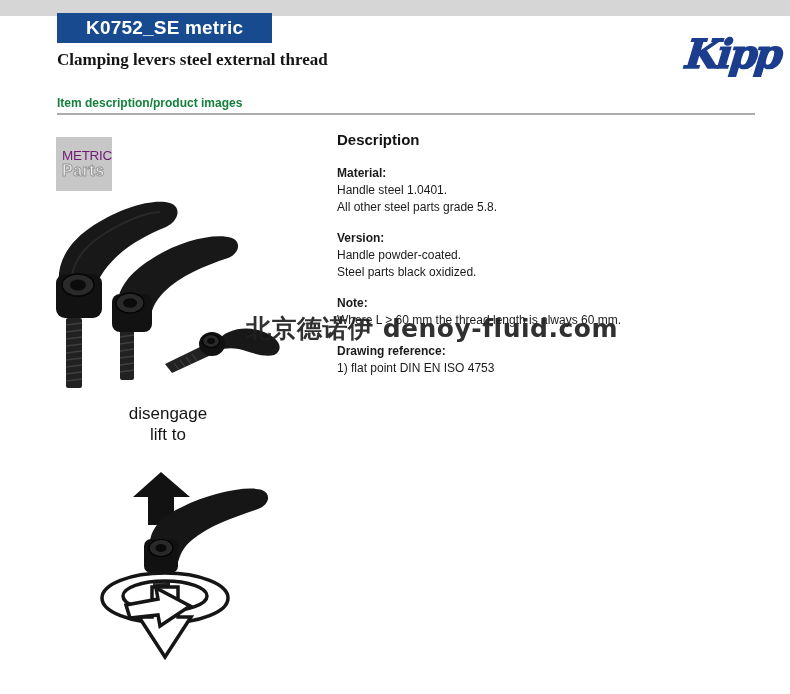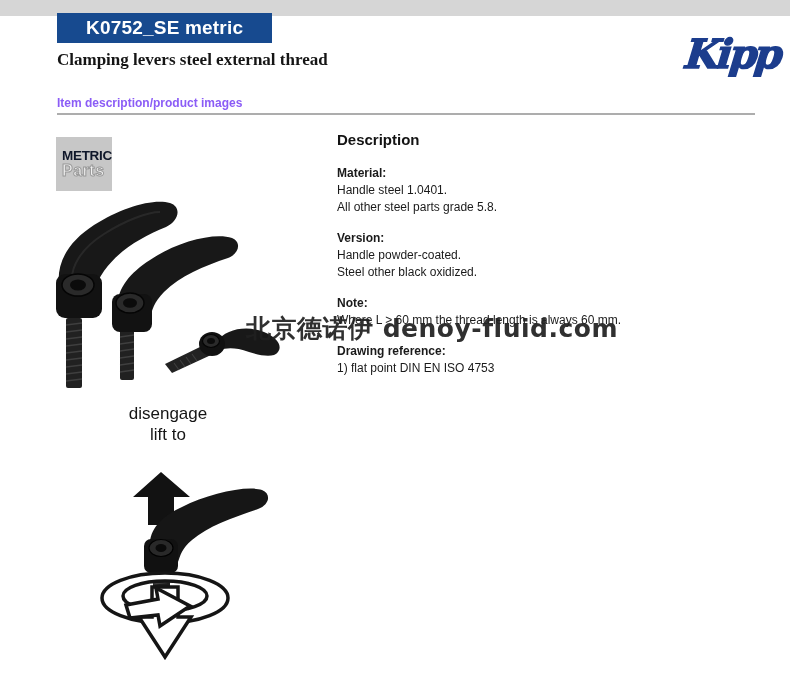--- a/index.html
+++ b/index.html
@@ -7,25 +7,25 @@
         font-family:"Liberation Sans", sans-serif;color:#111;}
   .top-strip{position:absolute;left:0;top:0;width:790px;height:16px;background:#d6d6d6;}
   .code-box{position:absolute;left:57px;top:13px;height:30px;background:#174a8f;
             display:flex;align-items:center;padding:0 29px;}
   .code-box span{color:#fff;font-weight:bold;font-size:19px;letter-spacing:.2px;}
   .page-title{position:absolute;left:57px;top:50px;margin:0;font-size:17px;font-weight:bold;color:#151515;font-family:Liberation Serif, serif;}
   .kipp-logo{position:absolute;left:686px;top:26px;width:78px;height:56px;}
   .kipp-logo .kipp-text{font-family:"DejaVu Serif", serif;font-style:italic;font-weight:bold;
             font-size:40px;color:#1c3d8d;display:inline-block;transform:skewX(-6deg);
             letter-spacing:-3px;line-height:56px;-webkit-text-stroke:1.5px #1c3d8d;}
-  .section-label{position:absolute;left:57px;top:96px;font-size:12px;font-weight:bold;color:#8b5cf6;}
+  .section-label{position:absolute;left:57px;top:96px;font-size:12px;font-weight:bold;color:#15803d;}
   .rule{position:absolute;left:57px;top:113px;width:698px;height:2px;background:#adadad;}
   .badge{position:absolute;left:56px;top:137px;width:56px;height:54px;background:#c7c7c7;
          display:flex;flex-direction:column;justify-content:center;padding-left:6px;box-sizing:border-box;}
-  .badge .metric{font-size:13.5px;font-weight:bold;color:#0f172a;letter-spacing:-.3px;}
+  .badge .metric{font-size:13.5px;font-weight:normal;color:#701a75;letter-spacing:-.3px;}
   .badge .parts{font-size:16px;font-weight:bold;color:#f2f2f2;-webkit-text-stroke:1px #9b9b9b;
         text-shadow:0 0 1px #9b9b9b;letter-spacing:.5px;margin-top:-1px;}
   .desc{position:absolute;left:337px;top:131px;width:430px;}
   .desc .desc-heading{font-size:15px;font-weight:bold;margin-bottom:17px;color:#131313;}
   .desc .block{margin-bottom:14px;font-size:12px;line-height:17px;color:#1a1a1a;}
   .desc .block .lbl{font-weight:bold;}
   .photo-svg{position:absolute;left:30px;top:192px;}
   .watermark{position:absolute;left:246px;top:312px;font-size:25px;font-weight:bold;
              color:rgba(32,32,32,.93);white-space:nowrap;z-index:6;letter-spacing:.5px;
              font-family:"DejaVu Sans", sans-serif;}
@@ -117,21 +117,21 @@
   <div class="desc">
     <div class="desc-heading">Description</div>
     <div class="block">
       <div class="lbl">Material:</div>
       <div>Handle steel 1.0401.</div>
       <div>All other steel parts grade 5.8.</div>
     </div>
     <div class="block">
       <div class="lbl">Version:</div>
       <div>Handle powder-coated.</div>
-      <div>Steel other black oxidized.</div>
+      <div>Steel parts black oxidized.</div>
     </div>
     <div class="block">
       <div class="lbl">Note:</div>
       <div>Where L &gt; 60 mm the thread length is always 60 mm.</div>
     </div>
     <div class="block">
       <div class="lbl">Drawing reference:</div>
       <div>1) flat point DIN EN ISO 4753</div>
     </div>
   </div>

